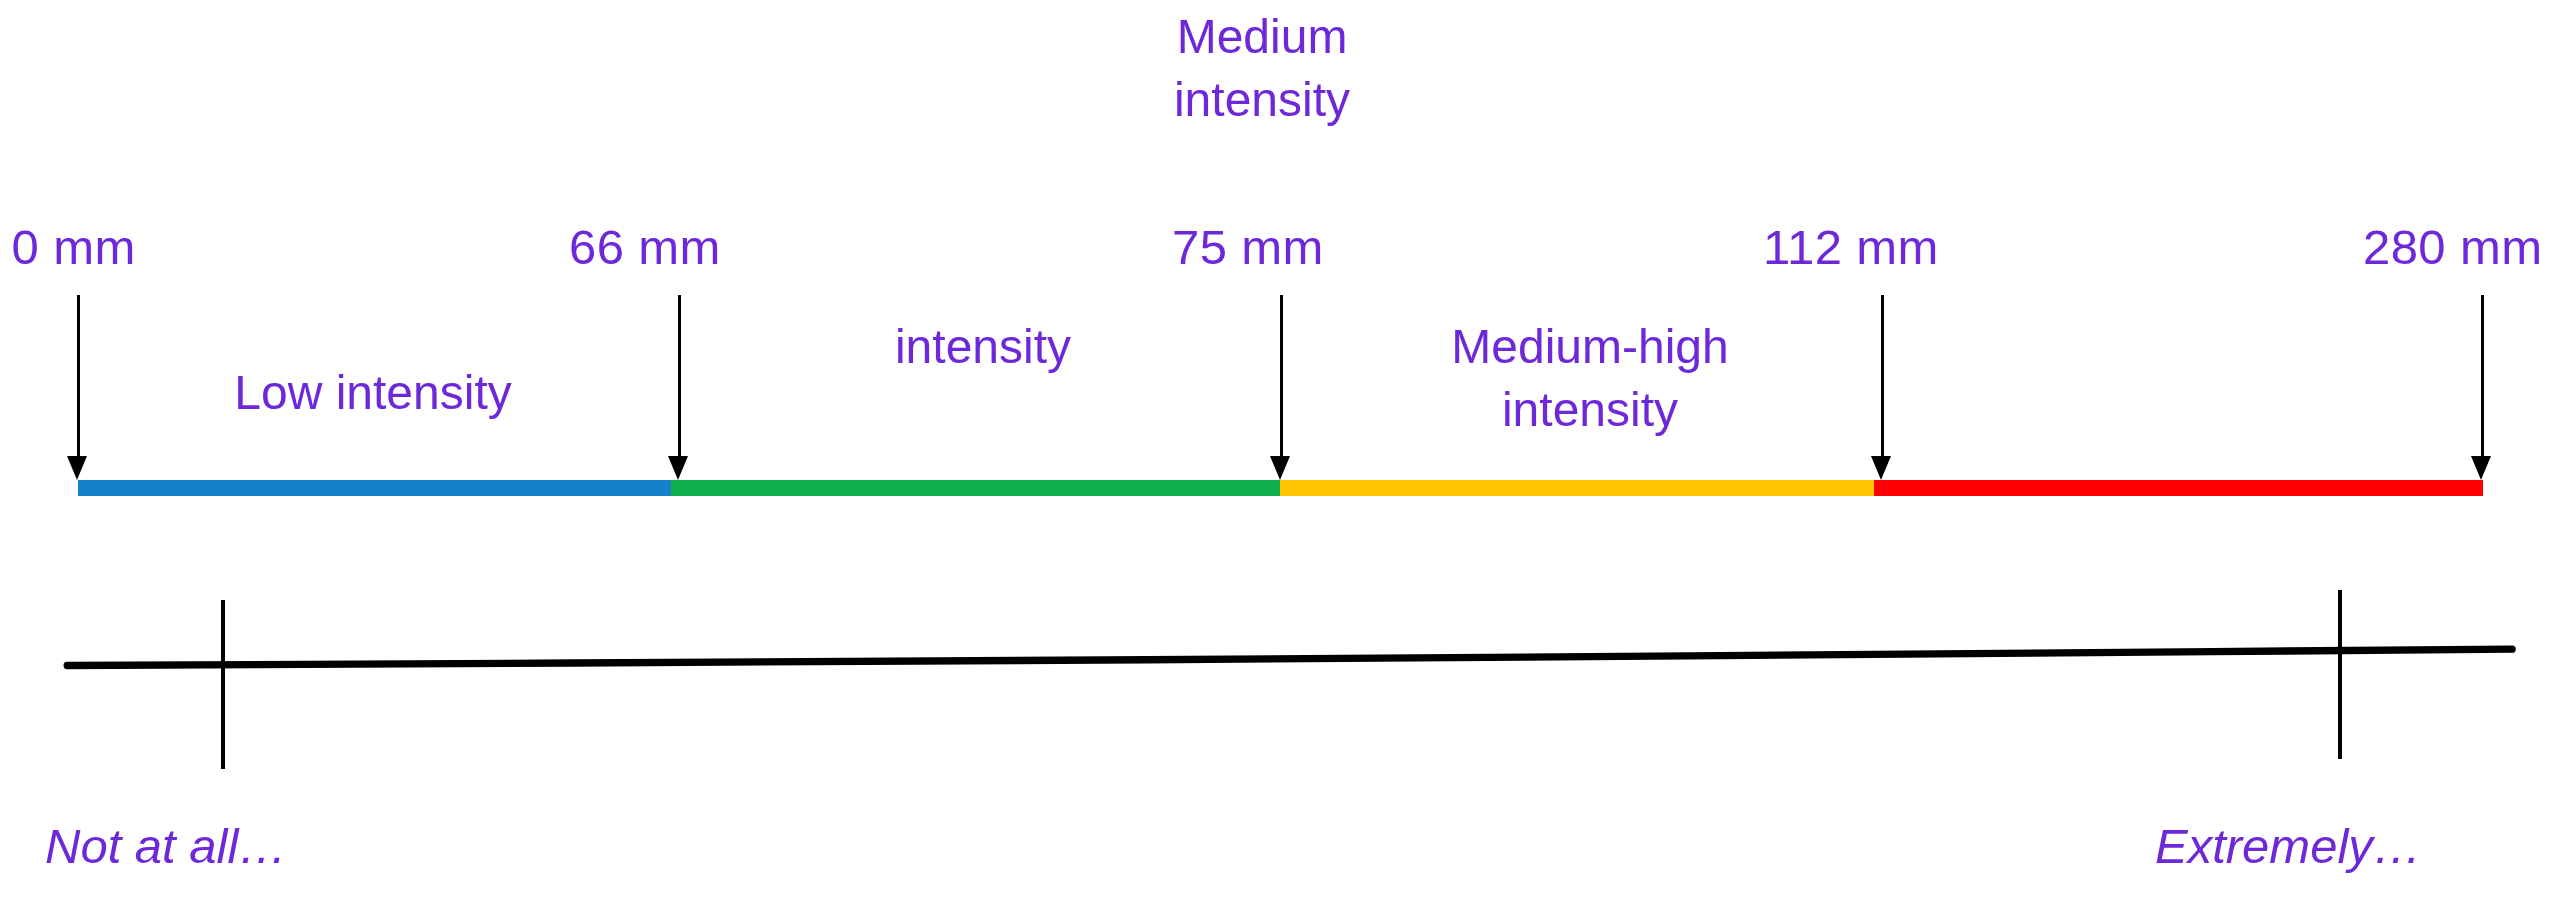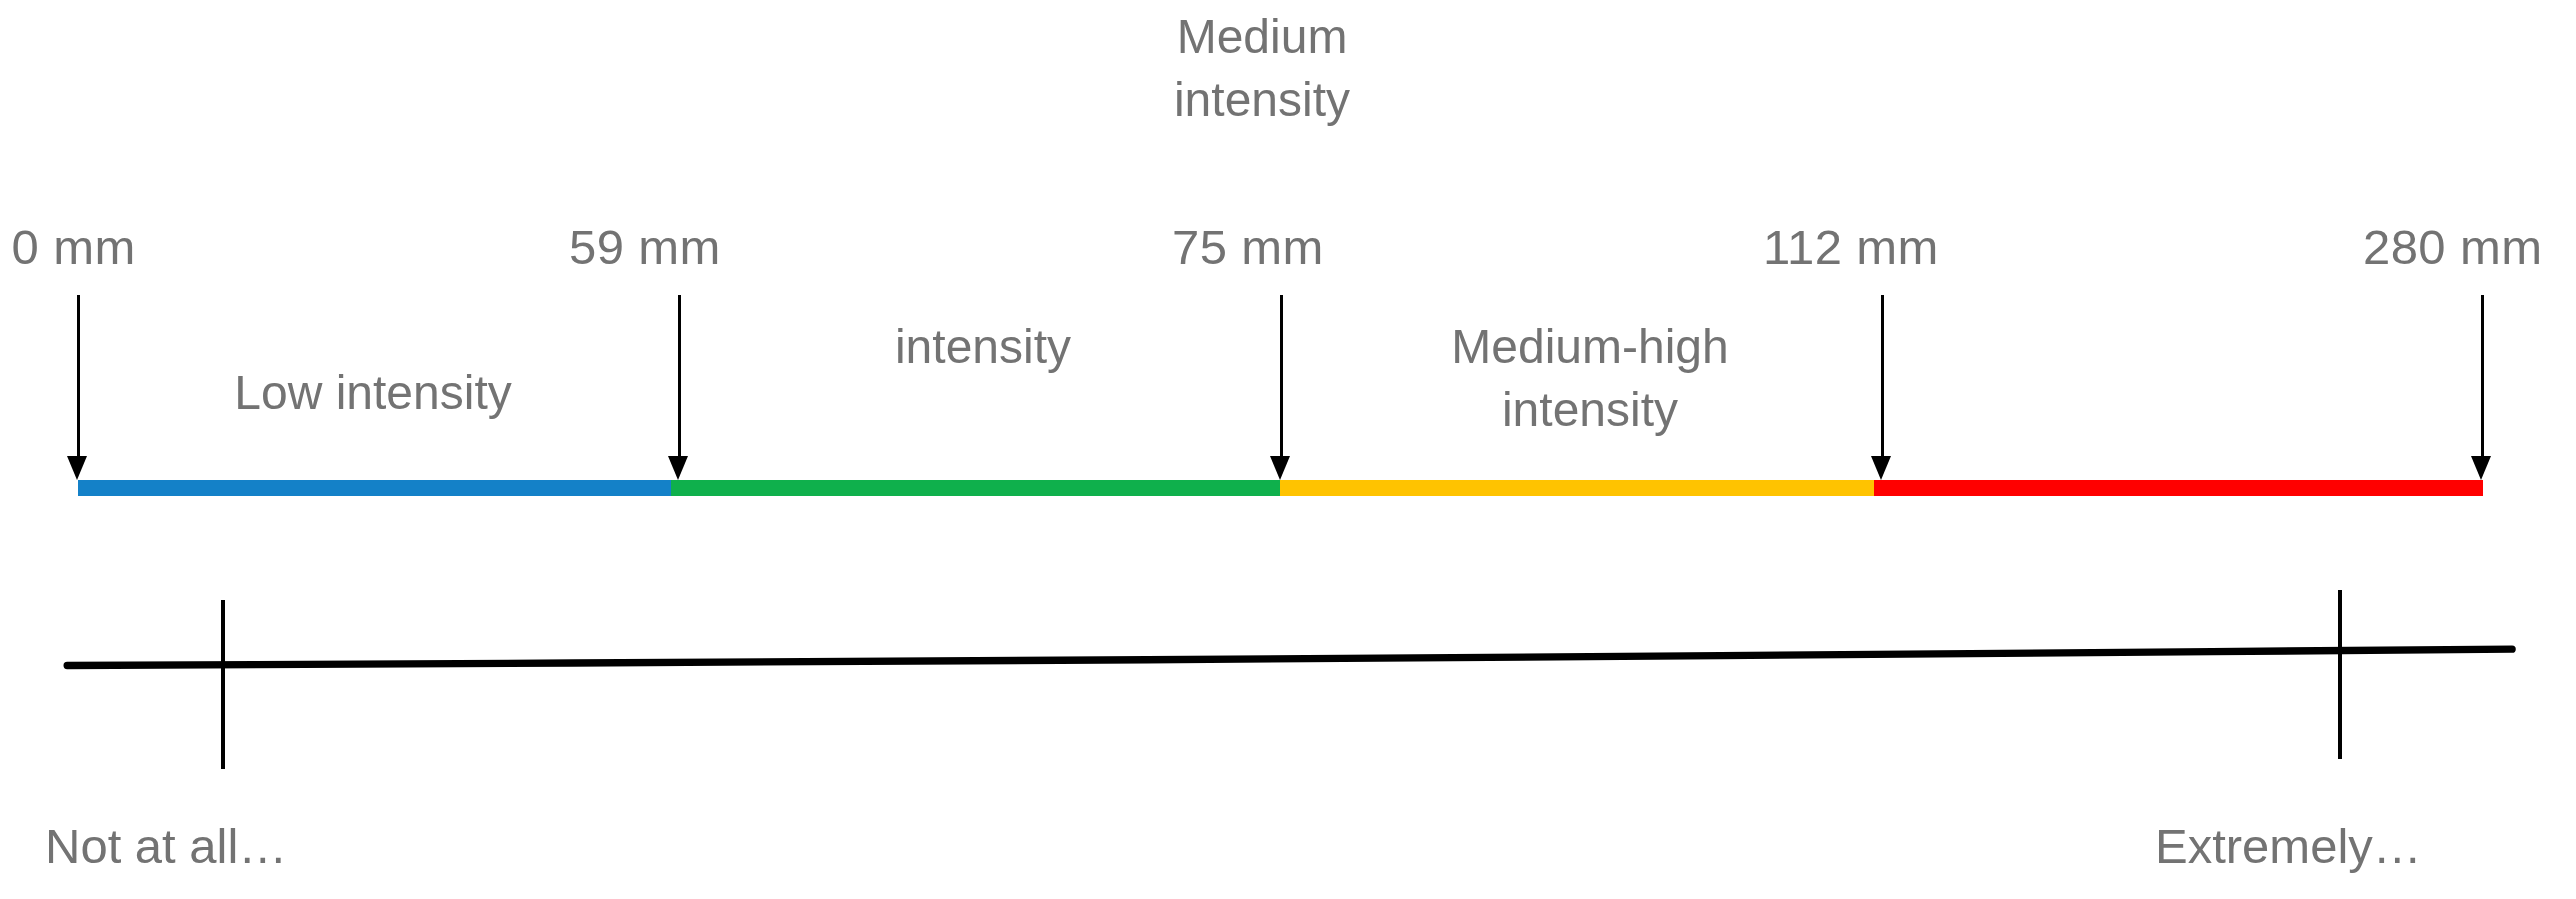--- a/index.html
+++ b/index.html
@@ -17,35 +17,36 @@
     width: 2576px;
     height: 900px;
     background: #ffffff;
     overflow: hidden;
   }
 
   
   .lbl {
     position: absolute;
     white-space: nowrap;
-    color: #737373;
+    color: #6d28d9;
     line-height: 1.12;
   }
   .tick-label {
     font-size: 49px;
     letter-spacing: 0.4px;
   }
   .band-label {
     font-size: 48px;
     text-align: center;
     line-height: 1.32;
     white-space: normal;
   }
   .anchor-label {
     font-size: 49px;
+    font-style: italic;
   }
 
   
   .arrow {
     position: absolute;
     width: 28px;
   }
   .arrow .shaft {
     position: absolute;
     left: 13px;
@@ -87,21 +88,21 @@
 <body>
 
 <div id="figure">
 
   <div class="lbl band-label" style="left:1098px; top:4.9px; width:328px;">
     <div>Medium</div>
     <div>intensity</div>
   </div>
 
   <div class="lbl tick-label" style="left:11.5px;   top:220px;text-align:right;">0 mm</div>
-  <div class="lbl tick-label" style="left:569px;  top:220px;">59 mm</div>
+  <div class="lbl tick-label" style="left:569px;  top:220px;">66 mm</div>
   <div class="lbl tick-label" style="left:1172px; top:220px;">75 mm</div>
   <div class="lbl tick-label" style="left:1763px; top:220px;">112 mm</div>
   <div class="lbl tick-label" style="left:2363px; top:220px;">280 mm</div>
 
   <div class="arrow" style="left:64px; top:295px;">
     <div class="shaft" style="height:161px;"></div>
     <div class="head" style="top:161px;"></div>
   </div>
   <div class="arrow" style="left:665px; top:295px;">
     <div class="shaft" style="height:161px;"></div>

